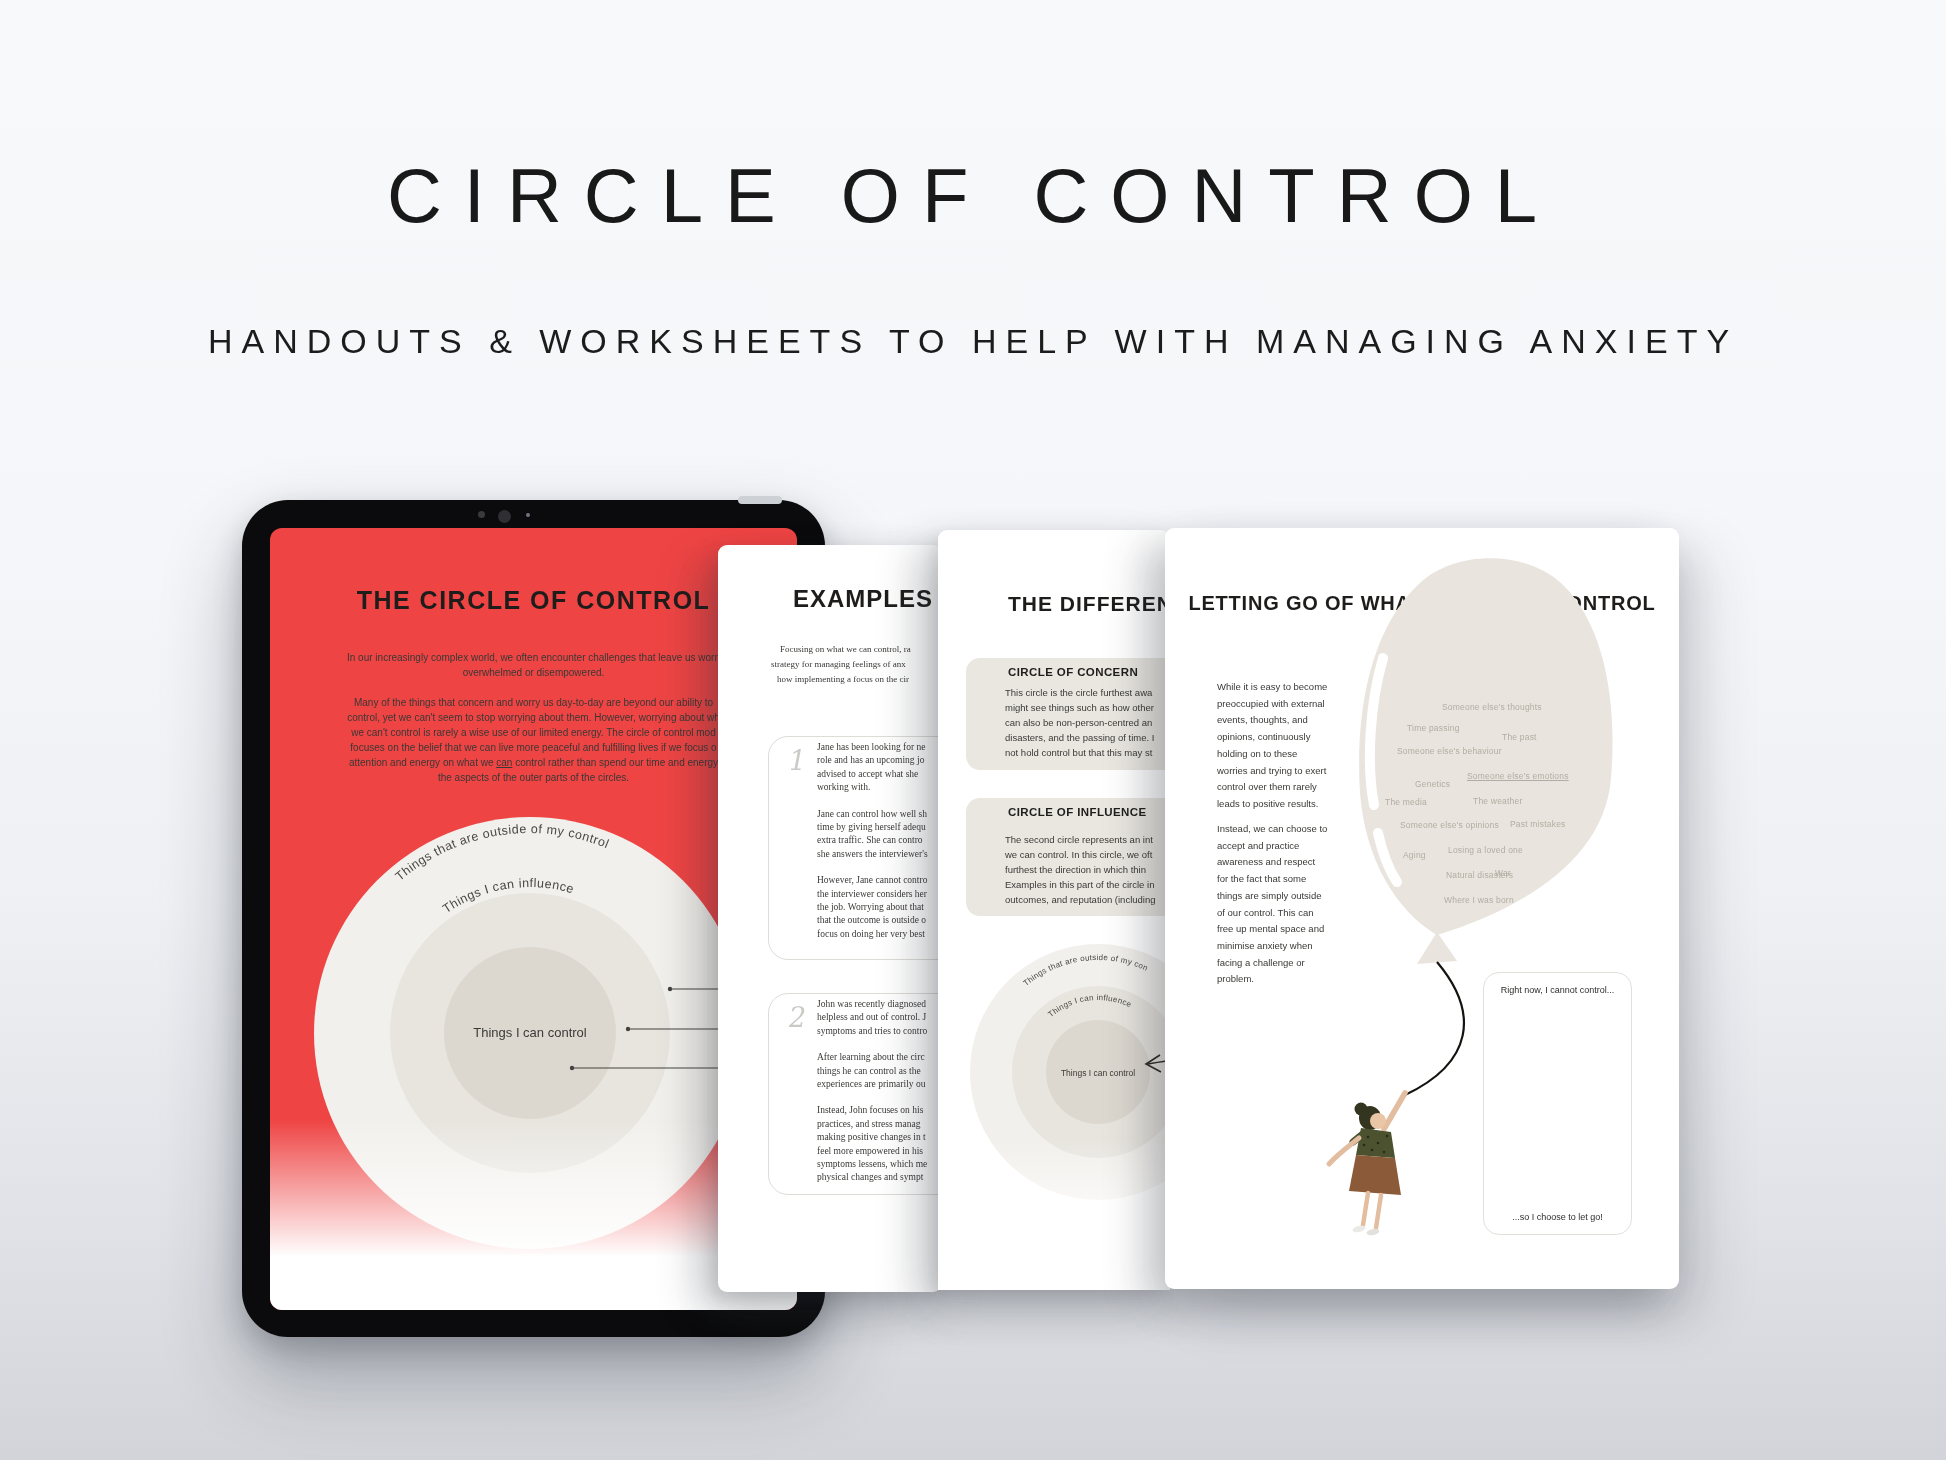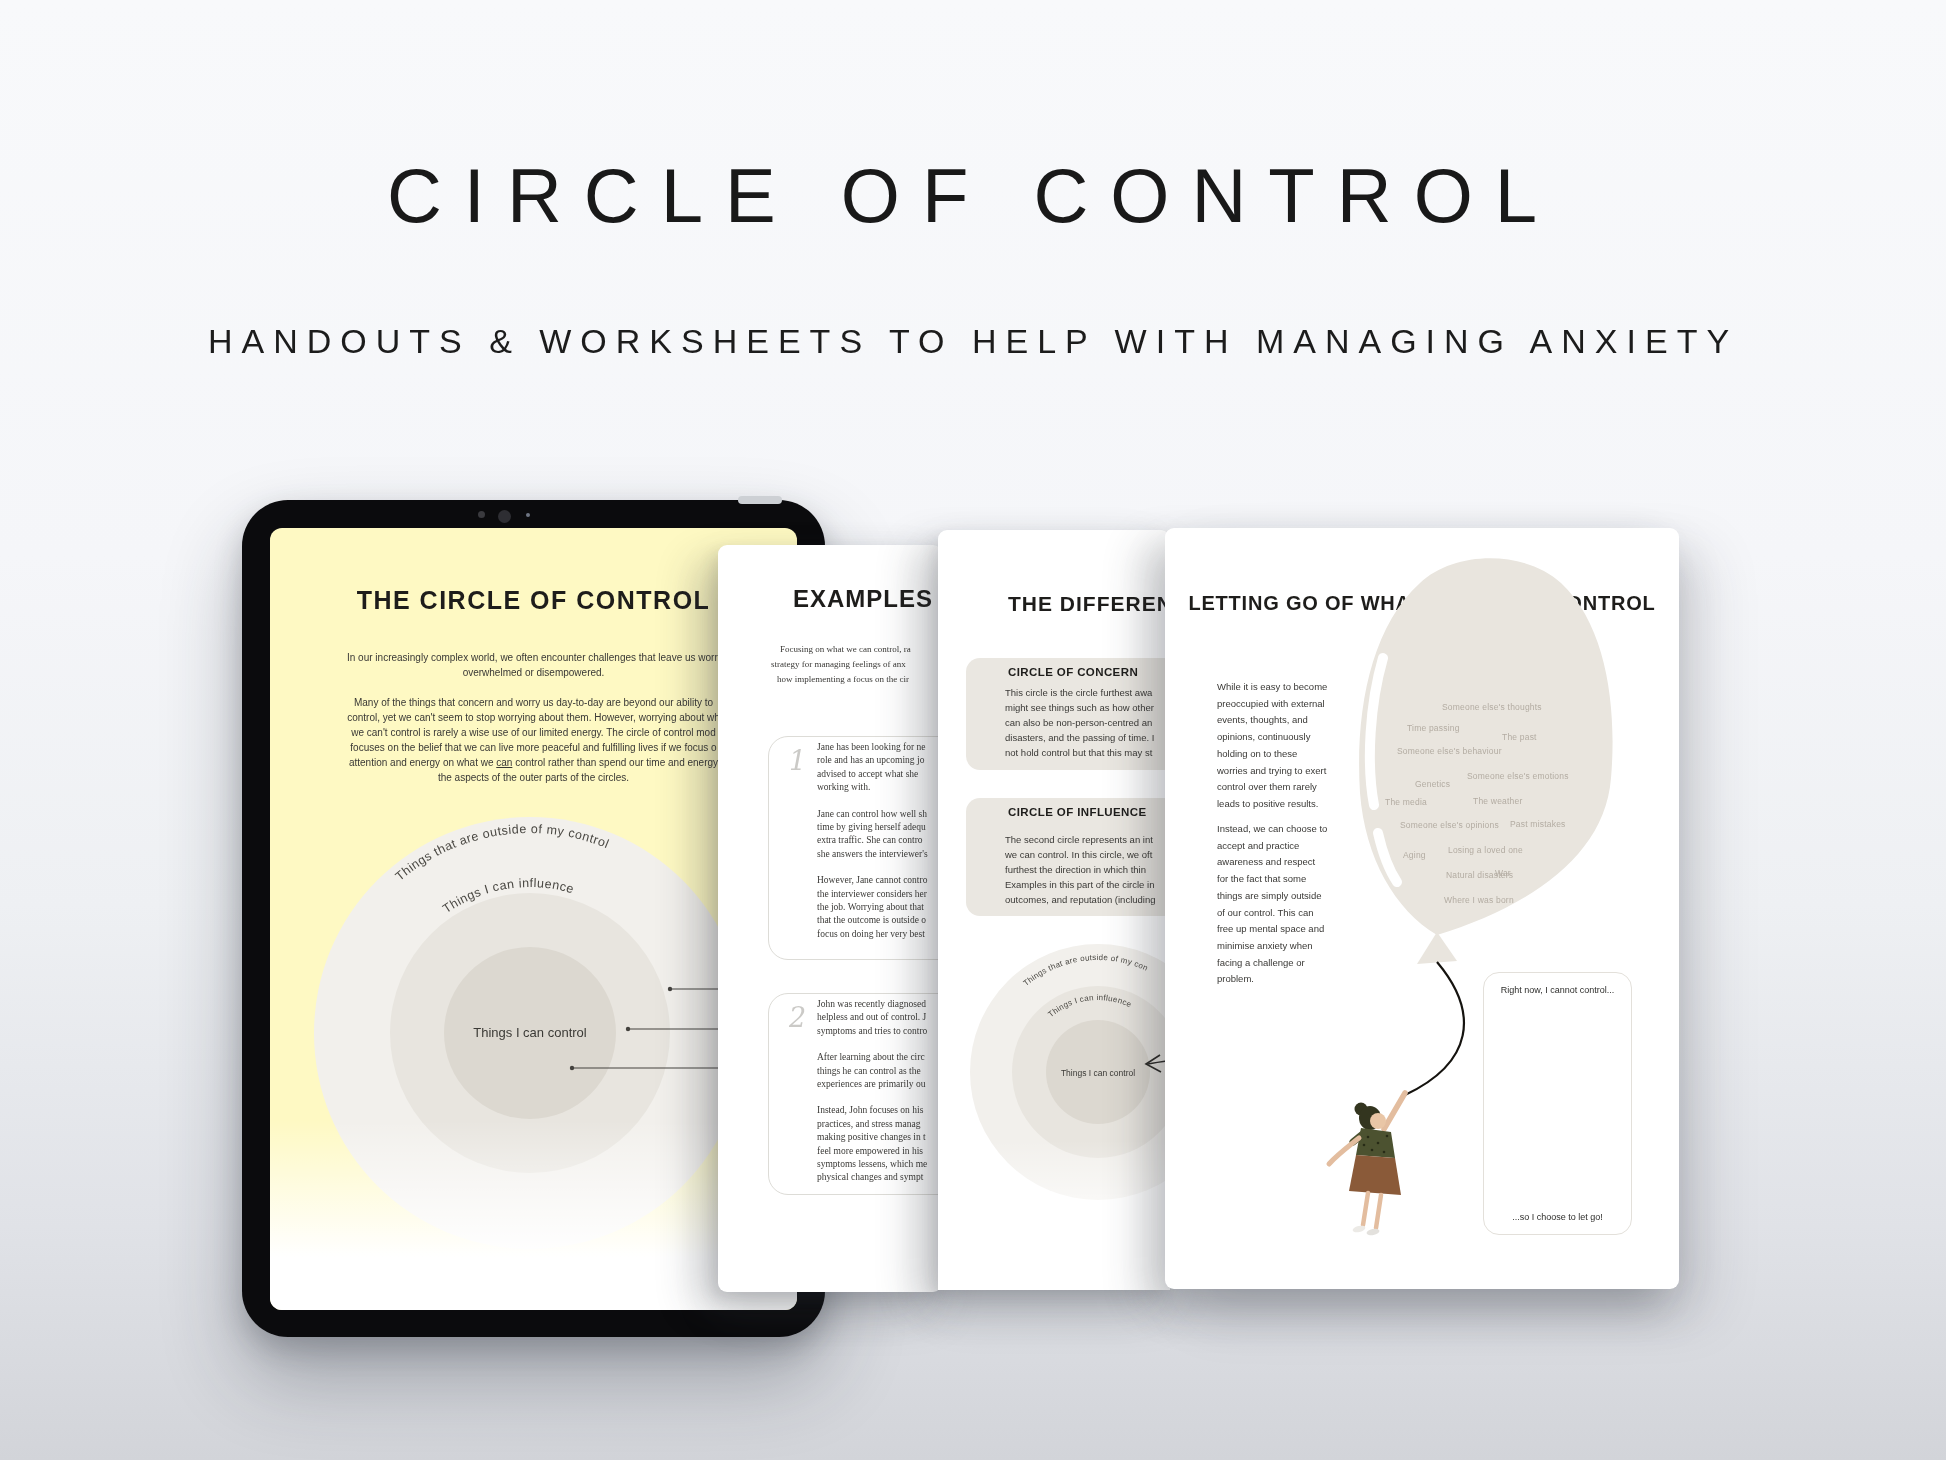--- a/index.html
+++ b/index.html
@@ -9,21 +9,21 @@
   .main-title{position:absolute;left:0;top:152px;width:100%;text-align:center;
     font-size:76px;font-weight:400;letter-spacing:22px;color:#191919;white-space:nowrap;}
   .sub-title{position:absolute;left:0;top:322px;width:100%;text-align:center;
     font-size:34px;font-weight:400;letter-spacing:9px;color:#1c1c1c;white-space:nowrap;}
   .tablet{position:absolute;left:242px;top:500px;width:583px;height:837px;background:#0b0b0d;
     border-radius:46px;box-shadow:0 40px 80px rgba(35,40,52,.32),0 12px 28px rgba(35,40,52,.22);}
   .tab-btn{position:absolute;top:-4px;left:496px;width:44px;height:8px;background:#cdd0d4;border-radius:4px;}
   .cam1{position:absolute;left:236px;top:11px;width:7px;height:7px;border-radius:50%;background:#3a3a3e;}
   .cam2{position:absolute;left:256px;top:10px;width:13px;height:13px;border-radius:50%;background:#2e2e33;}
   .cam3{position:absolute;left:284px;top:13px;width:4px;height:4px;border-radius:50%;background:#6f7683;}
-  .screen{position:absolute;left:28px;top:28px;width:527px;height:782px;background:#fef9c3;
+  .screen{position:absolute;left:28px;top:28px;width:527px;height:782px;background:#ef4444;
     border-radius:12px;overflow:hidden;}
   .sheet{position:absolute;background:#ffffff;border-radius:9px;
     box-shadow:-24px 16px 40px rgba(45,48,58,.20),-6px 6px 14px rgba(45,48,58,.10),0 22px 45px rgba(45,48,58,.16);}
   .h2{position:absolute;font-weight:bold;color:#1e1d1b;white-space:nowrap;letter-spacing:1px;}
   .bline{white-space:nowrap;}
   .ctr{text-align:center;}
   .p1-intro,.p1-body{position:absolute;left:0;width:527px;font-size:10px;line-height:15px;color:#393835;}
   .p2-txt{font-size:9.5px;line-height:13.4px;color:#3a3936;font-family:Liberation Serif, serif;}
   .exbox{position:absolute;left:50px;width:200px;border:1px solid #dddcd7;border-radius:20px;background:#fff;}
   .exnum{position:absolute;left:20px;top:8px;font-family:"DejaVu Serif",serif;font-style:italic;
@@ -254,21 +254,21 @@
         <path d="M 216 667 L 211 700" stroke="#e3bd9f" stroke-width="4.5" stroke-linecap="round"></path>
         <ellipse cx="194" cy="701" rx="6.5" ry="3" fill="#eceae6" transform="rotate(-14 194 701)"></ellipse>
         <ellipse cx="208" cy="704" rx="6.5" ry="3" fill="#e3e1dd" transform="rotate(-10 208 704)"></ellipse>
       </g>
     </svg>
 
     <span class="bword" style="left:277px;top:174px;">Someone else's thoughts</span>
     <span class="bword" style="left:242px;top:195px;">Time passing</span>
     <span class="bword" style="left:337px;top:204px;">The past</span>
     <span class="bword" style="left:232px;top:218px;">Someone else's behaviour</span>
-    <span class="bword" style="left:302px;top:243px;">Someone else's emotions</span>
+    <span class="bword" style="left:302px;top:243px;text-decoration:underline;">Someone else's emotions</span>
     <span class="bword" style="left:250px;top:251px;">Genetics</span>
     <span class="bword" style="left:220px;top:269px;">The media</span>
     <span class="bword" style="left:308px;top:268px;">The weather</span>
     <span class="bword" style="left:235px;top:292px;">Someone else's opinions</span>
     <span class="bword" style="left:345px;top:291px;">Past mistakes</span>
     <span class="bword" style="left:238px;top:322px;">Aging</span>
     <span class="bword" style="left:283px;top:317px;">Losing a loved one</span>
     <span class="bword" style="left:237px;top:342px;padding-left:44px;">Natural disasters</span>
     <span class="bword" style="left:330px;top:340px;">War</span>
     <span class="bword" style="left:279px;top:367px;">Where I was born</span>

